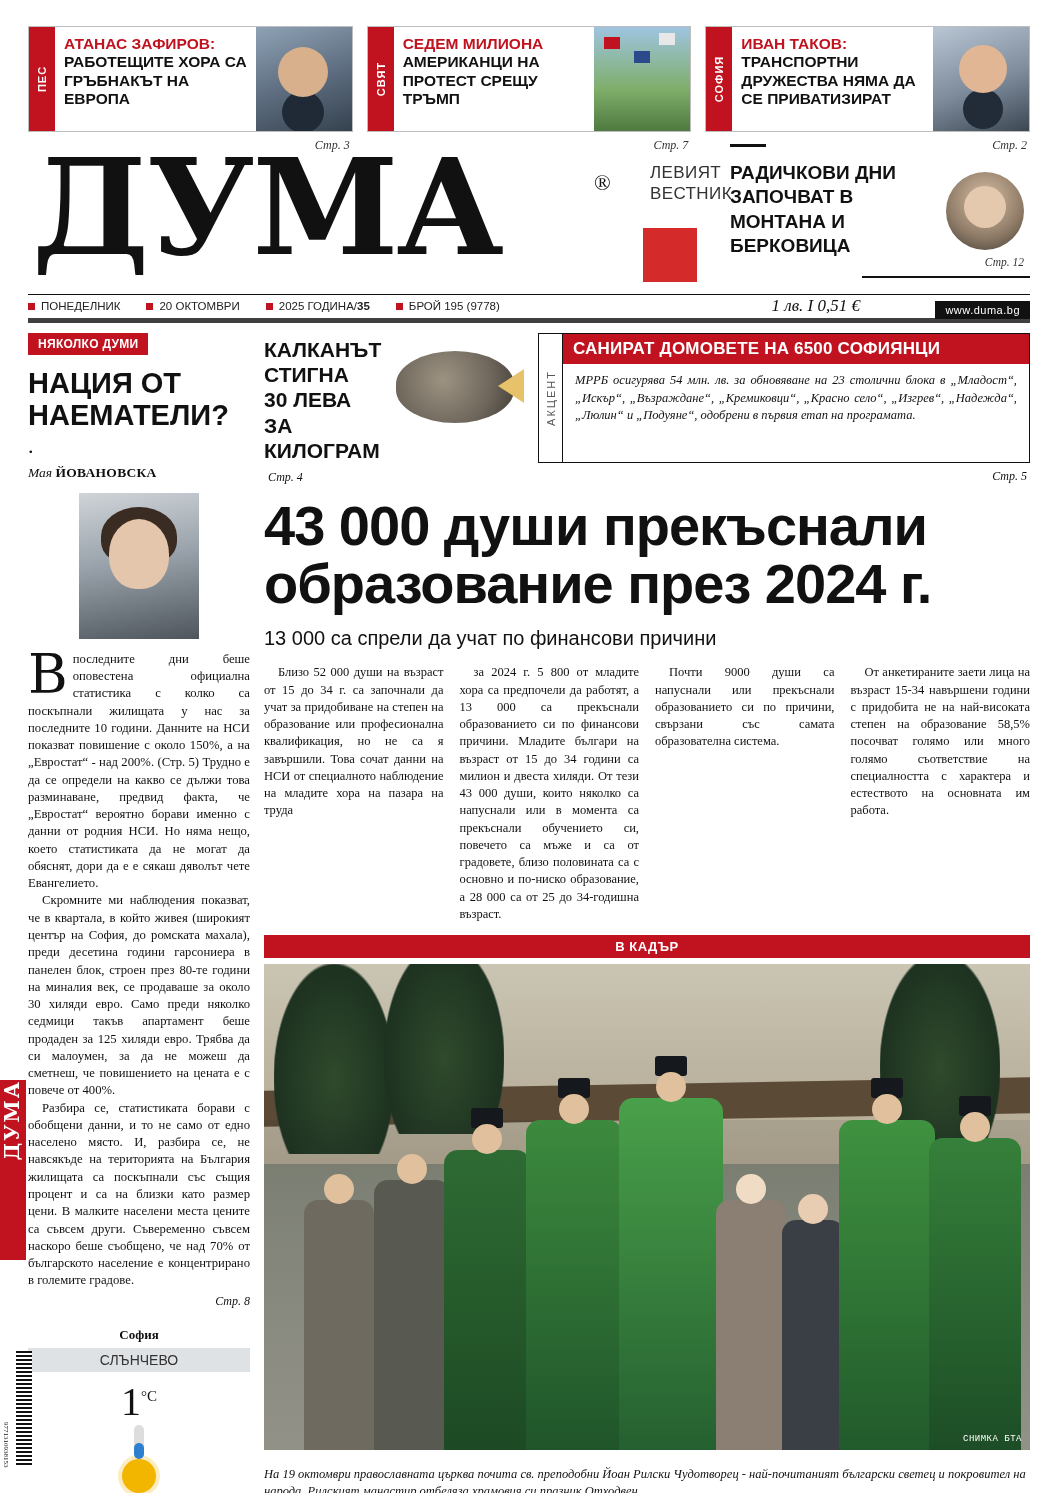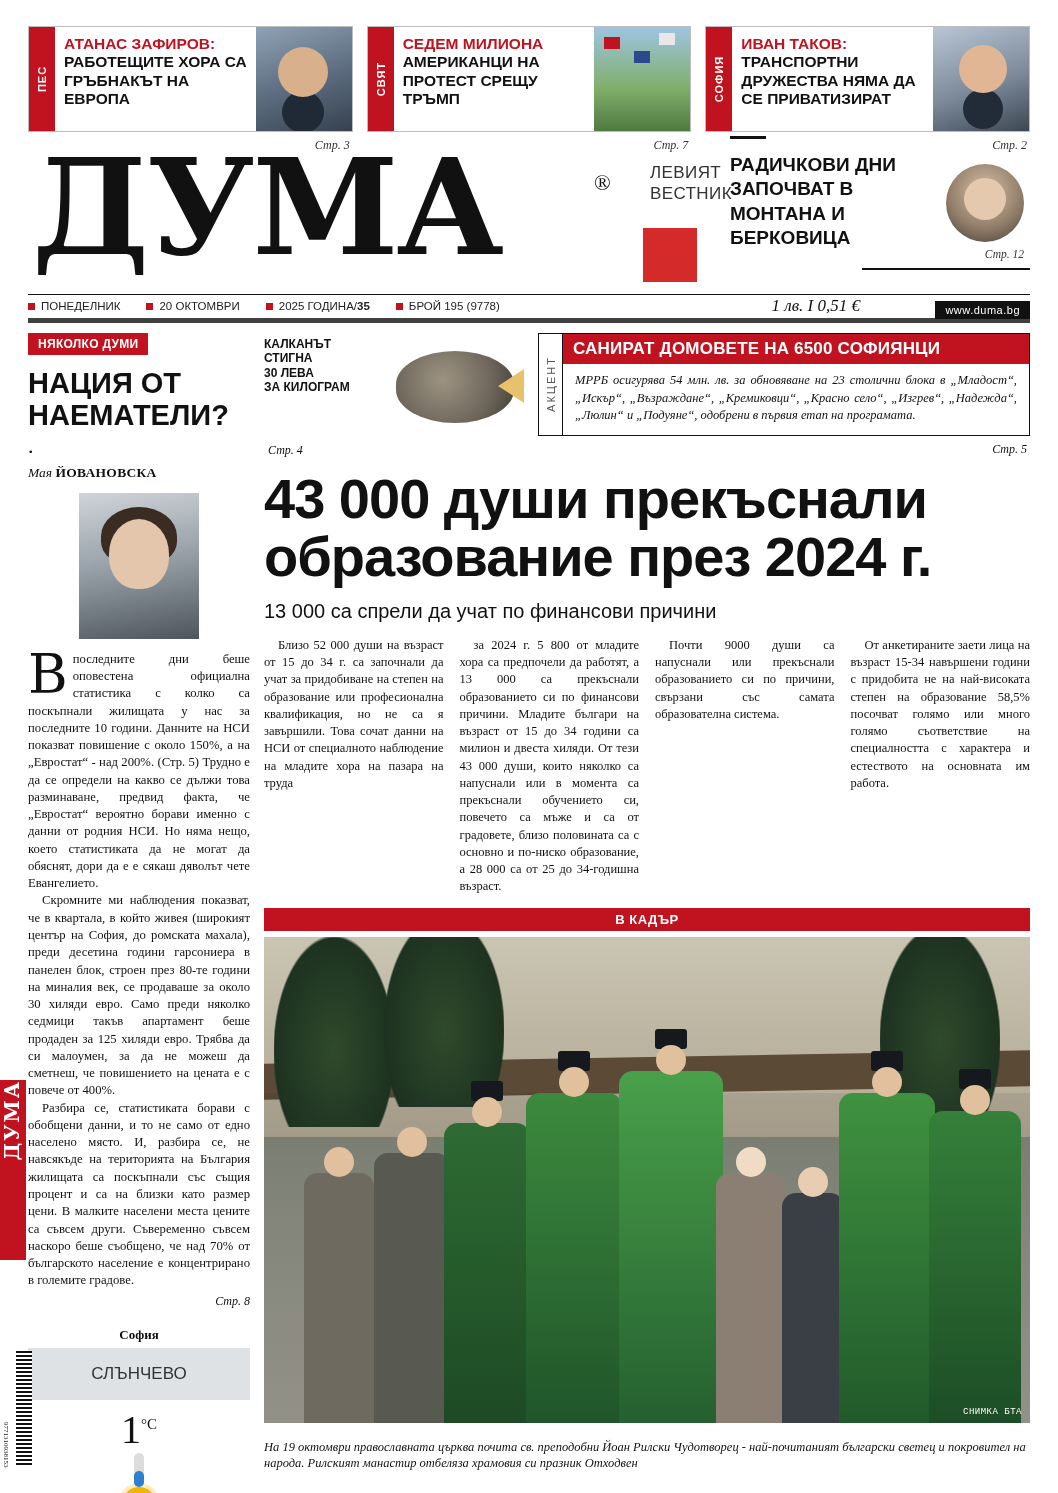--- a/index.html
+++ b/index.html
@@ -53,21 +53,21 @@
     margin:6px 0 0 4px;
     color:#111;
   }
   .logo-reg { position:absolute; left:566px; top:34px; font-size:22px; font-family:"Liberation Serif",serif; }
   .logo-square { position:absolute; left:615px; top:92px; width:54px; height:54px; background:#d42a2a; }
   .slogan {
     position:absolute; left:622px; top:26px;
     font-family:"Liberation Sans", sans-serif; font-size:17px; line-height:1.25;
     color:#333; letter-spacing:.4px;
   }
-  .mast-right { position:absolute; right:0; top:4px; width:300px; }
+  .mast-right { position:absolute; right:0; top:12px; width:300px; }
   .mast-right .rule { border-top:3px solid #111; width:36px; margin-bottom:14px; }
   .mast-right .promo {
     font-family:"Liberation Sans", sans-serif; font-weight:bold; font-size:19px;
     line-height:1.28; color:#111; text-transform:uppercase; width:185px;
   }
   .mast-portrait {
     position:absolute; right:6px; top:28px;
     width:78px; height:78px; border-radius:50%;
     background:radial-gradient(circle at 50% 35%, #d9bfa6 0%, #8d7a66 60%, #3f3a33 100%);
     overflow:hidden;
@@ -120,21 +120,21 @@
   .op-body p.first { text-indent:0; }
   .dropcap {
     float:left; font-family:"DejaVu Serif", serif; font-size:54px; line-height:.82;
     padding:2px 5px 0 0; font-weight:normal;
   }
   .op-page { text-align:right; font-style:italic; font-size:12px; margin-top:4px; }
 
   
   .weather { margin-top:18px; text-align:center; }
   .weather-city { font-weight:bold; font-size:13px; font-family:"Liberation Serif",serif;}
-  .weather-band { background:#dfe2e4; color:#333; font-family:"Liberation Sans",sans-serif; font-size:17px; padding:16px 0; margin-top:5px; }
+  .weather-band { background:#dfe2e4; color:#333; font-family:"Liberation Sans",sans-serif; font-size:14px; padding:4px 0; margin-top:5px; }
   .weather-row { display:flex; align-items:center; justify-content:space-between; padding:6px 4px 0;flex-direction:column; }
   .temp { font-size:40px; font-family:"Liberation Serif",serif; position:relative; }
   .temp sup { font-size:15px; vertical-align:super; }
   .sun { width:34px; height:34px; border-radius:50%; background:#f2b500; box-shadow:0 0 0 4px rgba(242,181,0,.25); }
   .thermo { width:10px; height:34px; background:#ddd; border-radius:6px; position:relative; }
   .thermo i { position:absolute; bottom:0; left:0; right:0; height:16px; border-radius:6px; display:block; }
   .thermo.cold i { background:#2f7fd1; }
   .thermo.hot i { background:#d12f2f; }
 
   .barcode { position:absolute; left:16px; bottom:26px; width:16px; height:116px;
@@ -144,21 +144,21 @@
   .side-flag span {
     display:block; writing-mode:vertical-rl; transform:rotate(180deg);
     color:#fff; font-family:"DejaVu Serif",serif; font-weight:bold; font-size:20px;
     text-align:center; padding-top:10px; letter-spacing:2px;
   }
 
   
   .top-boxes { display:flex; gap:14px; }
   .fish-box { width:260px; border-bottom:0; position:relative; padding-top:4px; }
   .fish-title {
-    font-family:"Liberation Sans",sans-serif; font-weight:bold; font-size:12px;
+    font-family:"Liberation Sans",sans-serif; font-weight:bold; font-size:21px;
     line-height:1.2; text-transform:uppercase; width:112px;
   }
   .fish-img { position:absolute; right:10px; top:18px; width:118px; height:72px; }
   .fish-img .body { position:absolute; inset:0; border-radius:50%/46%; background:radial-gradient(circle at 40% 40%, #9c9382 0%, #6d655a 60%, #3f3a33 100%); }
   .fish-img .tail { position:absolute; right:-10px; top:18px; width:26px; height:34px; background:#e8c26a; clip-path:polygon(0 50%,100% 0,100% 100%); }
   .fish-page { position:absolute; left:4px; bottom:-22px; font-style:italic; font-size:12px; }
 
   .accent-box { flex:1; border:1px solid #111; display:flex; position:relative; }
   .accent-tag {
     width:24px; border-right:1px solid #111; display:flex; align-items:center; justify-content:center;

